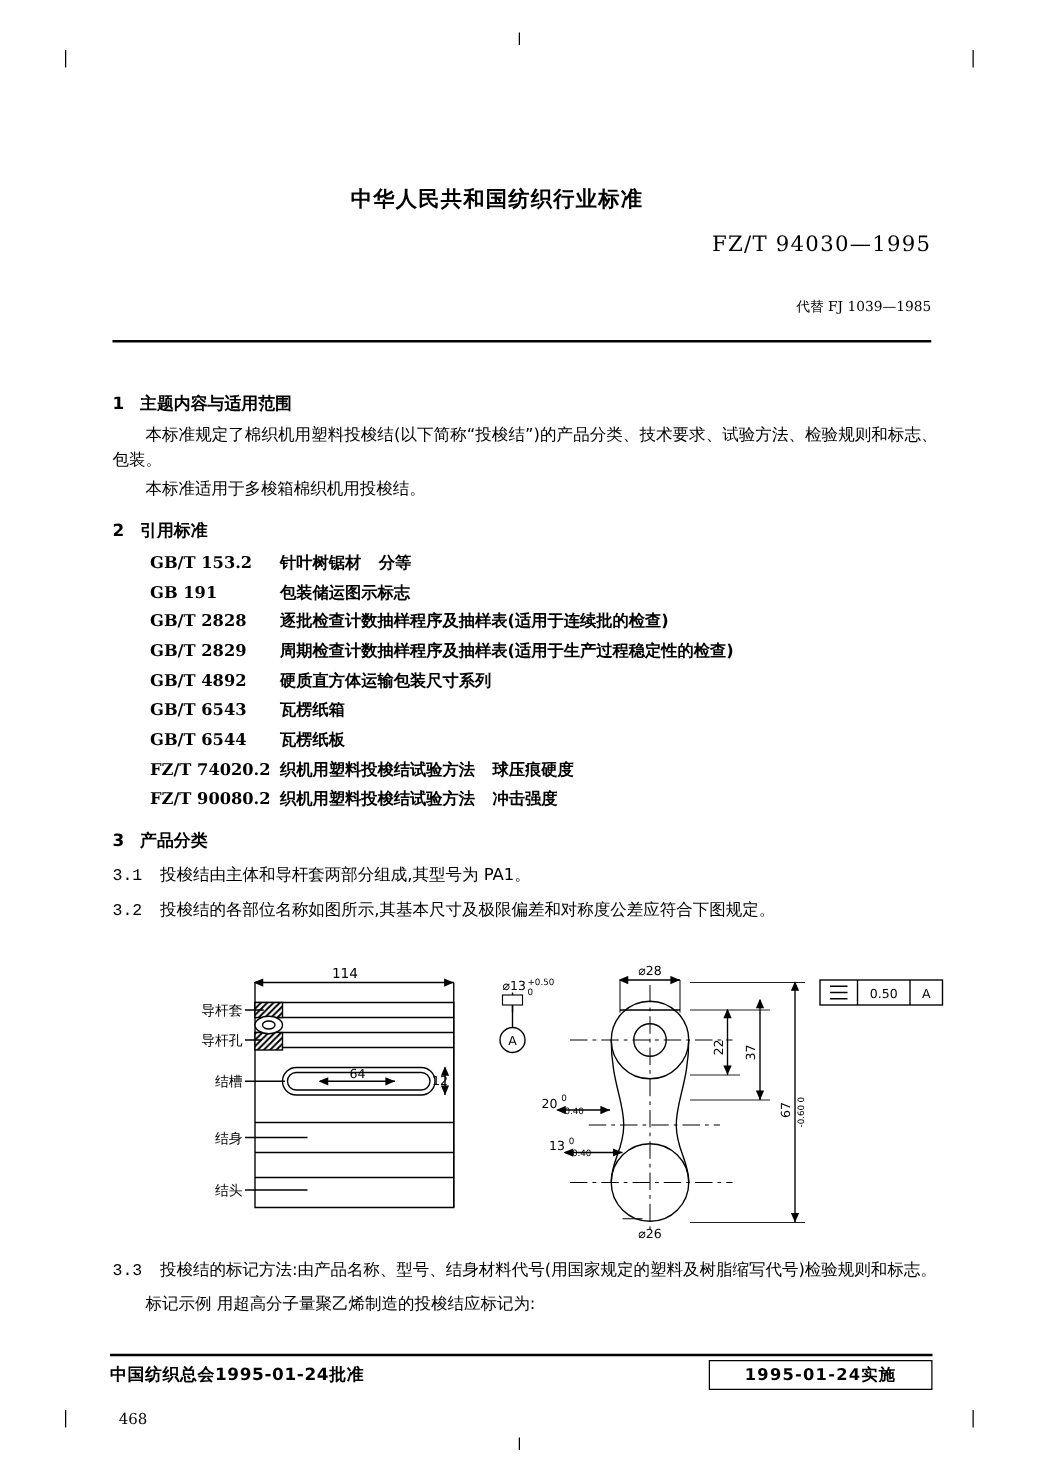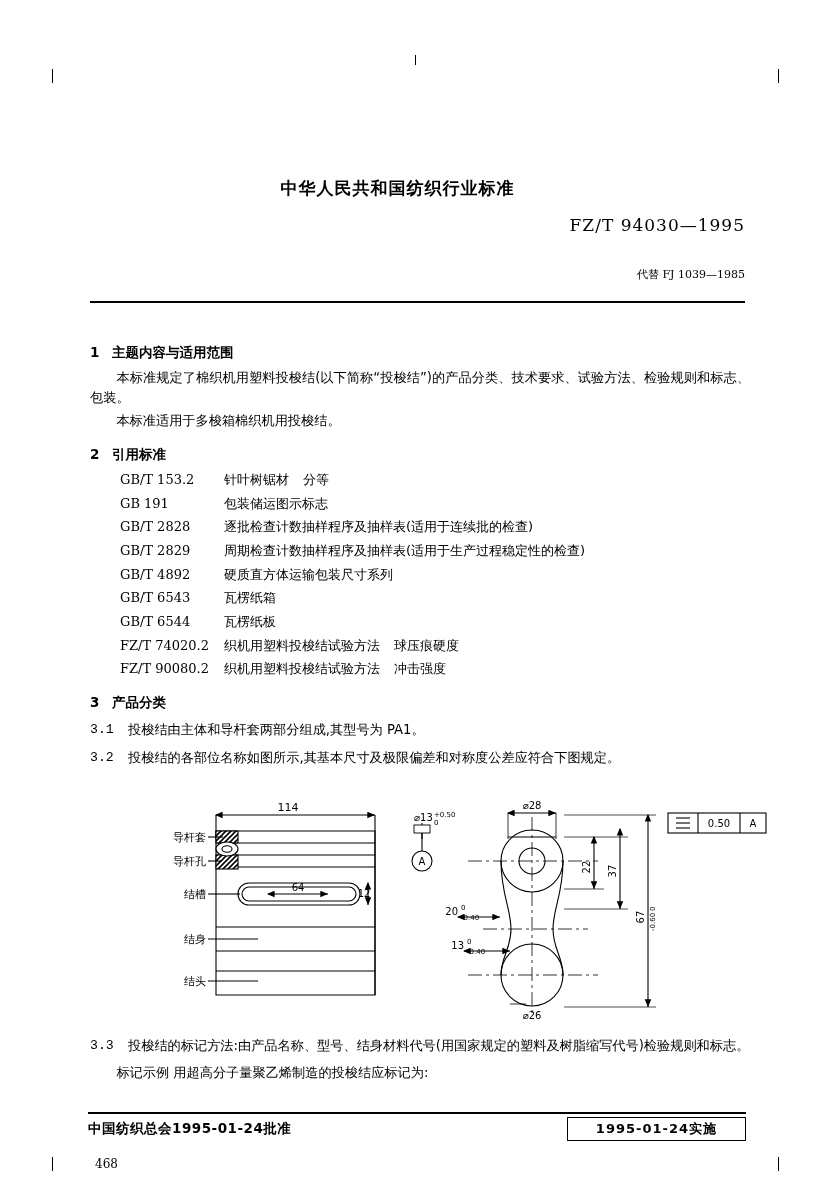--- a/index.html
+++ b/index.html
@@ -13,21 +13,20 @@
     position: relative;
     font-family: "DejaVu Sans", "Liberation Sans", sans-serif;
     color: #000;
     overflow: hidden;
   }
   .page {
     position: absolute;
     left: 0; top: 0;
     width: 831px;
     height: 1014px;
-    margin-top: 29px;
   }
   
   .tick {
     position: absolute;
     background: #000;
   }
 
   .header-block {
     position: absolute;
     left: 90px;
@@ -97,20 +96,21 @@
     text-align: justify;
   }
   .ref-list {
     margin: 4px 0 4px 0;
   }
   .ref-item {
     font-family: "DejaVu Serif", "Liberation Serif", serif;
     font-size: 13px;
     margin: 3.5px 0 3.5px 30px;
     white-space: nowrap;
+    font-weight: bold;
   }
   .ref-item .code {
     display: inline-block;
     min-width: 104px;
   }
   .ref-item .txt {
     font-family: "DejaVu Sans", "Liberation Sans", sans-serif;
     font-size: 13px;
   }
   .ref-item .txt2 {
@@ -128,21 +128,21 @@
     font-family: Liberation Mono, monospace;
   }
   .numbered .cnt {
     flex: 1;
     text-align: justify;
   }
 
   
   .figure {
     position: absolute;
-    left: 128px;
+    left: 116px;
     top: 770px;
     width: 640px;
     height: 225px;
   }
   .figure svg { display: block; }
   .fig-label {
     font-family: "DejaVu Sans", "Liberation Sans", sans-serif;
     font-size: 11px;
   }
 

